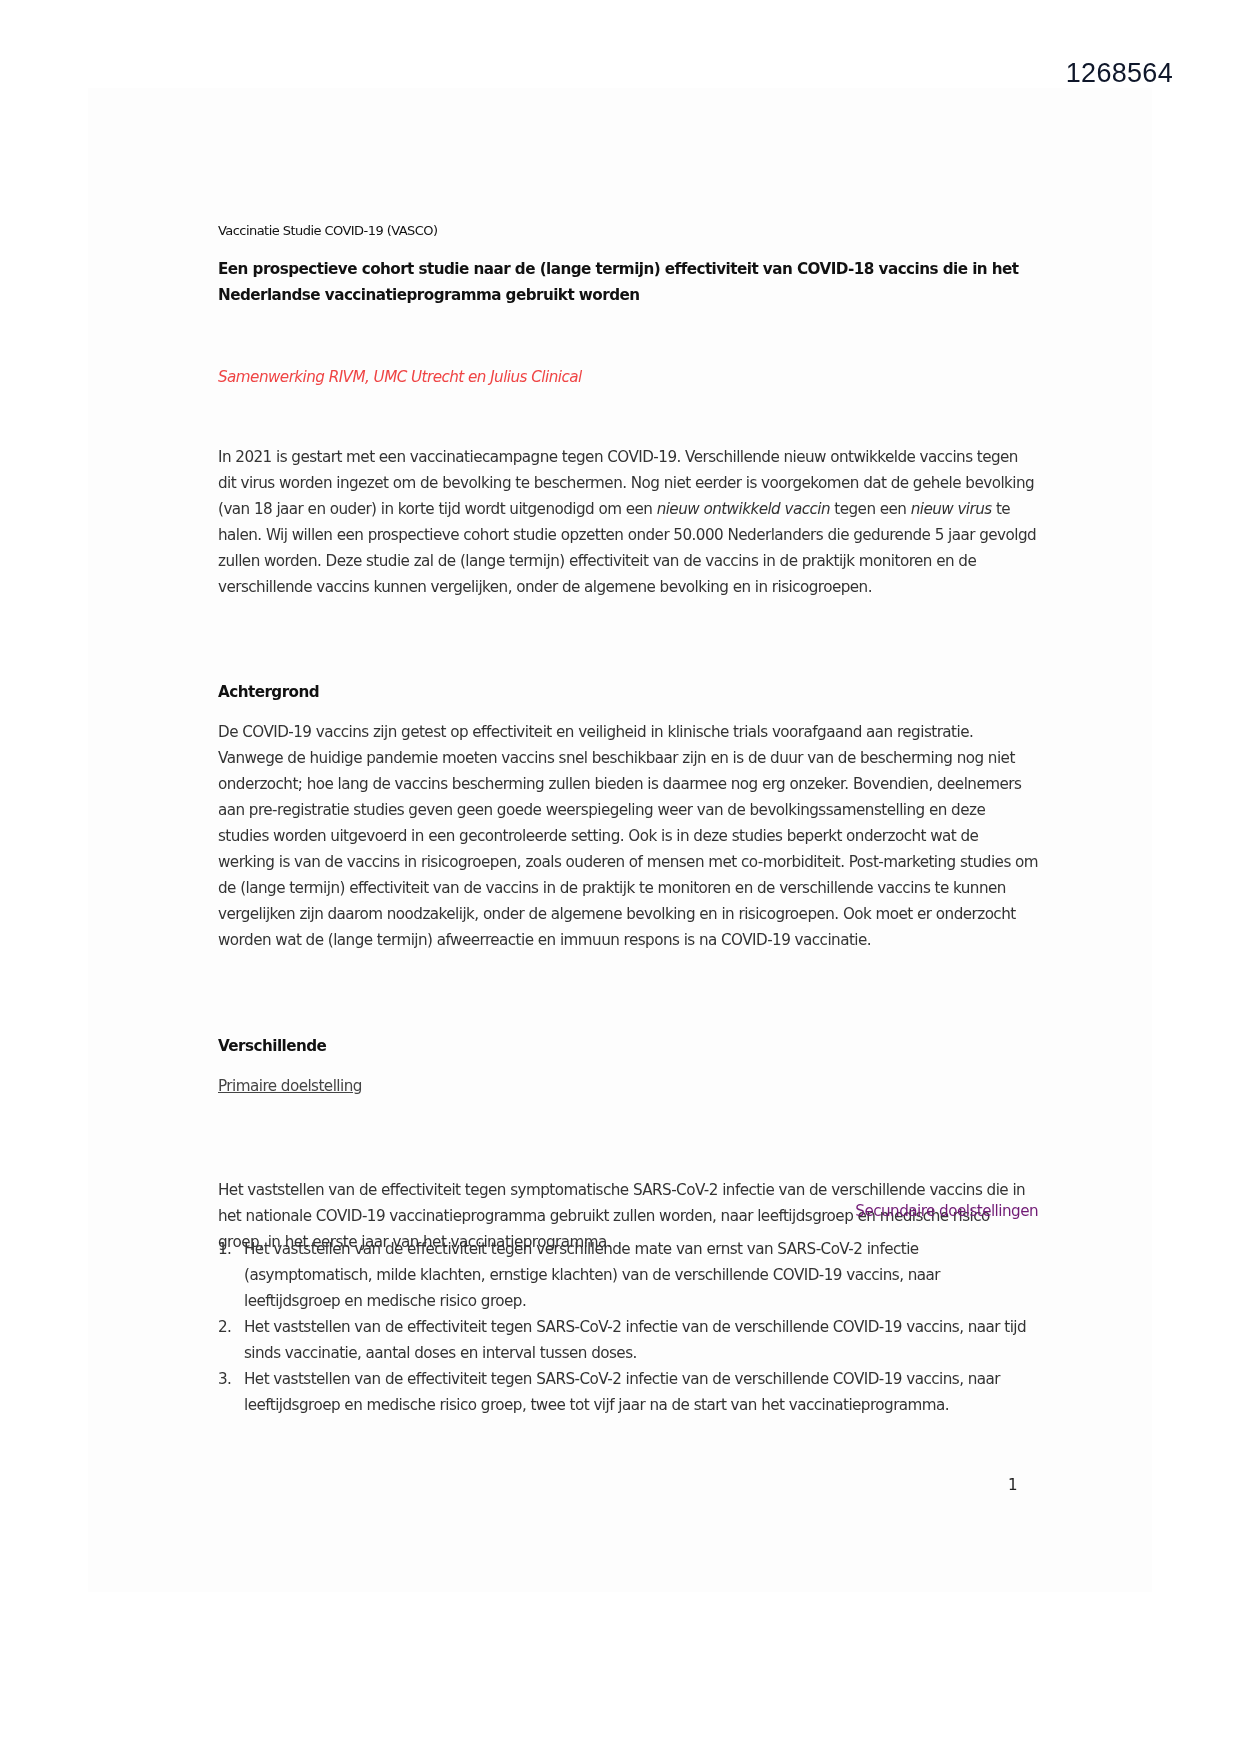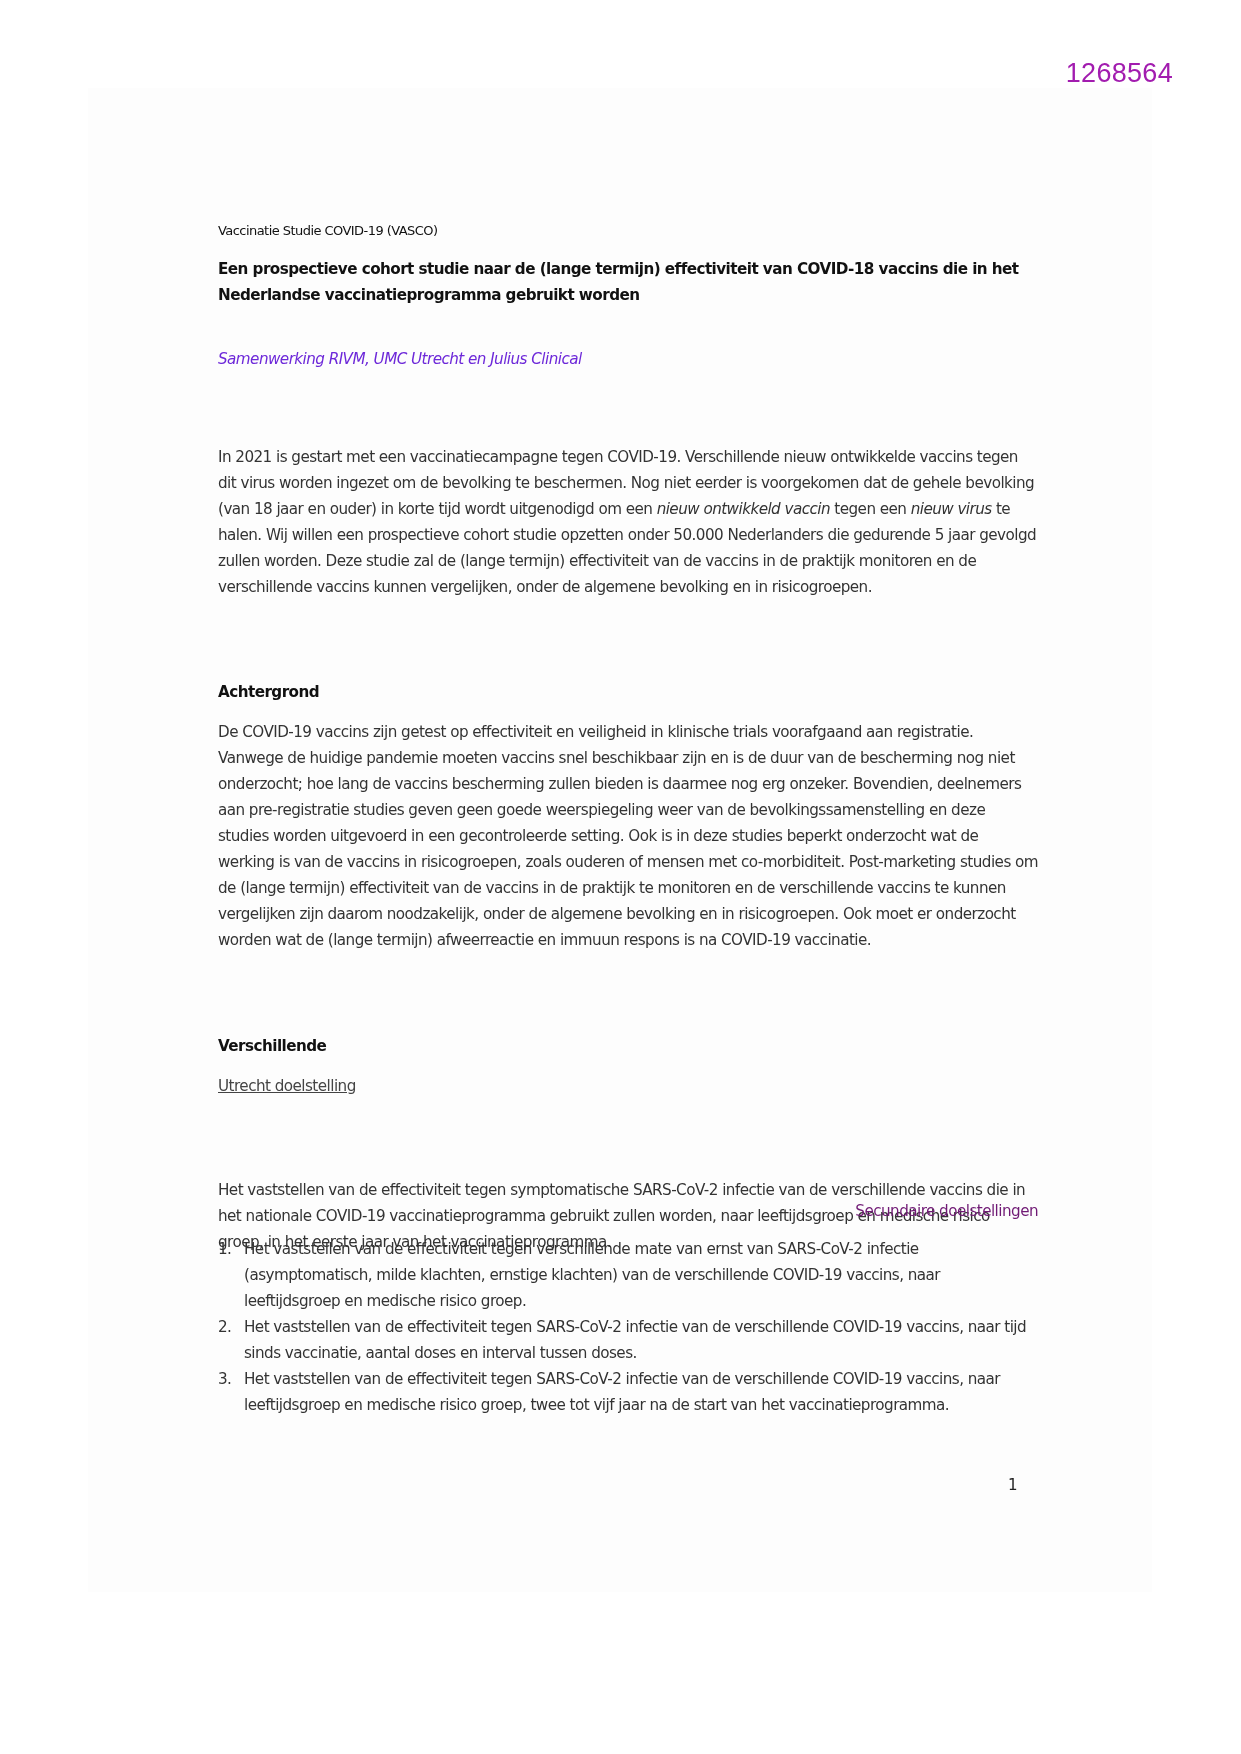--- a/index.html
+++ b/index.html
@@ -3,38 +3,38 @@
   <meta charset="utf-8">
   <style>
     html, body { margin: 0; padding: 0; }
     body {
       width: 1241px; height: 1754px; background: #ffffff; position: relative;
       font-family: "Liberation Sans", sans-serif; color: #222;
       overflow: hidden;
     }
     .doc-id {
       position: absolute; right: 68px; top: 58px;
-      font-family: "Liberation Sans", sans-serif; font-size: 27px; color: #a21caf;
+      font-family: "Liberation Sans", sans-serif; font-size: 27px; color: #0f172a;
       letter-spacing: 0.3px;
       margin-left: 16px;
     }
     .scan-area {
       position: absolute; left: 88px; top: 88px; width: 1064px; height: 1504px;
       background: #fdfdfd;
     }
     .content {
       position: absolute; left: 218px; top: 0; width: 800px;
       font-family: "DejaVu Sans", sans-serif; font-size: 15.2px; line-height: 26px;
       color: #333;
       letter-spacing: -0.55px;
     }
     .abs { position: absolute; left: 0; width: 820px; margin: 0; }
     .title-small { top: 218px; color: #111; font-size: 13px; }
     .subtitle { top: 256px; color: #111; line-height: 26px; }
-    .collab { top: 346px; font-style: italic; color: #6d28d9; }
+    .collab { top: 364px; font-style: italic; color: #ef4444; }
     .intro { top: 444px; }
     .h-bold { font-weight: bold; color: #111; }
     .h-achter { top: 679px; }
     .achter-p { top: 719px; }
     .h-doel { top: 1033px; color: #111; }
     .sub-primary { top: 1073px; text-decoration: underline; color: #444; }
     .primary-p { top: 1177px; }
     .sub-secondary { top: 1198px; color: #701a75; text-align: right; }
     .sec-list { top: 1236px; padding: 0; list-style: none; }
     .sec-list li { position: relative; padding-left: 26px; }
@@ -56,21 +56,21 @@
   <p class="abs title-small">Vaccinatie Studie COVID-19 (VASCO)</p>
   <p class="abs subtitle" style="font-weight:600;">Een prospectieve cohort studie naar de (lange termijn) effectiviteit van COVID-18 vaccins die in het Nederlandse vaccinatieprogramma gebruikt worden</p>
   <p class="abs collab">Samenwerking RIVM, UMC Utrecht en Julius Clinical</p>
 
   <p class="abs intro"><span>In 2021 is gestart met een vaccinatiecampagne tegen COVID-19. Verschillende nieuw ontwikkelde vaccins tegen dit virus worden ingezet om de bevolking te beschermen. Nog niet eerder is voorgekomen dat de gehele bevolking (van 18 jaar en ouder) in korte tijd wordt uitgenodigd om een </span><em>nieuw ontwikkeld vaccin</em><span> tegen een </span><em>nieuw virus</em><span> te halen. Wij willen een prospectieve cohort studie opzetten onder 50.000 Nederlanders die gedurende 5 jaar gevolgd zullen worden. Deze studie zal de (lange termijn) effectiviteit van de vaccins in de praktijk monitoren en de verschillende vaccins kunnen vergelijken, onder de algemene bevolking en in risicogroepen.</span></p>
 
   <p class="abs h-bold h-achter">Achtergrond</p>
   <p class="abs achter-p">De COVID-19 vaccins zijn getest op effectiviteit en veiligheid in klinische trials voorafgaand aan registratie. Vanwege de huidige pandemie moeten vaccins snel beschikbaar zijn en is de duur van de bescherming nog niet onderzocht; hoe lang de vaccins bescherming zullen bieden is daarmee nog erg onzeker. Bovendien, deelnemers aan pre-registratie studies geven geen goede weerspiegeling weer van de bevolkingssamenstelling en deze studies worden uitgevoerd in een gecontroleerde setting. Ook is in deze studies beperkt onderzocht wat de werking is van de vaccins in risicogroepen, zoals ouderen of mensen met co-morbiditeit. Post-marketing studies om de (lange termijn) effectiviteit van de vaccins in de praktijk te monitoren en de verschillende vaccins te kunnen vergelijken zijn daarom noodzakelijk, onder de algemene bevolking en in risicogroepen. Ook moet er onderzocht worden wat de (lange termijn) afweerreactie en immuun respons is na COVID-19 vaccinatie.</p>
 
   <p class="abs h-doel" style="font-weight:600;">Verschillende</p>
-  <p class="abs sub-primary">Utrecht doelstelling</p>
+  <p class="abs sub-primary">Primaire doelstelling</p>
   <p class="abs primary-p">Het vaststellen van de effectiviteit tegen symptomatische SARS-CoV-2 infectie van de verschillende vaccins die in het nationale COVID-19 vaccinatieprogramma gebruikt zullen worden, naar leeftijdsgroep en medische risico groep, in het eerste jaar van het vaccinatieprogramma.</p>
   <p class="abs sub-secondary">Secundaire doelstellingen</p>
 
   <ol class="abs sec-list">
     <li>
       <span class="num">1.</span>
       <span>Het vaststellen van de effectiviteit tegen verschillende mate van ernst van SARS-CoV-2 infectie (asymptomatisch, milde klachten, ernstige klachten) van de verschillende COVID-19 vaccins, naar leeftijdsgroep en medische risico groep.</span>
     </li>
     <li>
       <span class="num">2.</span>

